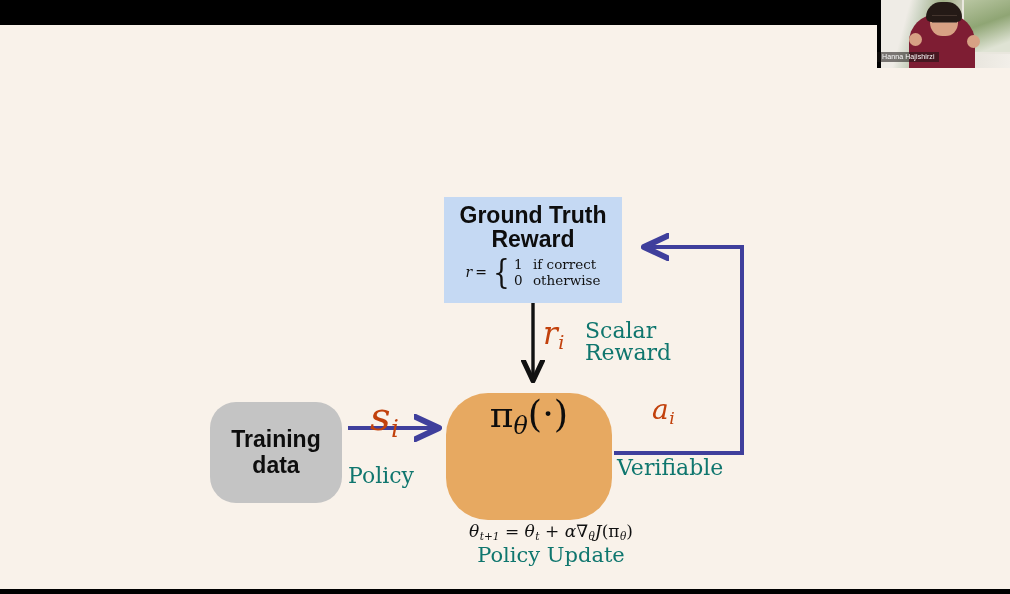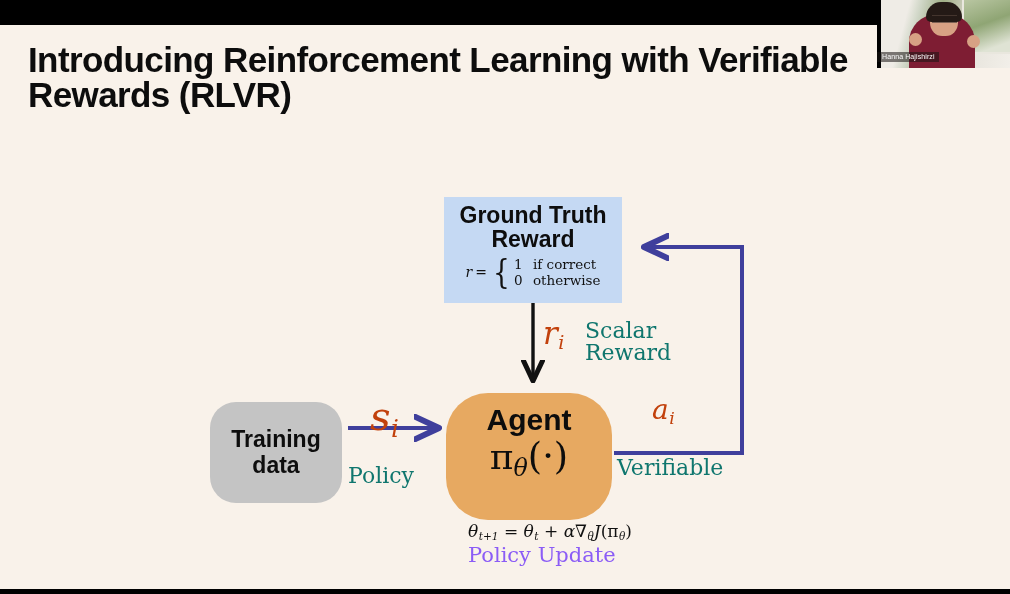--- a/index.html
+++ b/index.html
@@ -191,37 +191,37 @@
   #lbl-si   { left: 370px; top: 368px; font-size: 40px; }
   #lbl-prompts { left: 348px; top: 440px; }
   #lbl-ai   { left: 652px; top: 368px; font-size: 28px; }
   #lbl-completions { left: 617px; top: 432px; }
   #lbl-ri   { left: 543px; top: 290px; font-size: 31px; }
   #lbl-scalar { left: 585px; top: 295px; }
 
   
   #policy-update {
     position: absolute;
-    left: 468px;
+    left: 436px;
     top: 496px;
     width: 230px;
-    text-align: left;
+    text-align: center;
   }
   #pu-formula {
     font-family: "DejaVu Serif", "Liberation Serif", serif;
     font-size: 17px;
     color: #111;
     white-space: nowrap;
   }
   #pu-formula i { font-style: italic; }
   #pu-caption {
     margin-top: 1px;
     font-family: "DejaVu Serif", "Liberation Serif", serif;
     font-size: 21px;
-    color: #8b5cf6;
+    color: #0f766e;
   }
 
   
   #webcam {
     position: absolute;
     left: 877px;
     top: 0px;
     width: 133px;
     height: 68px;
     overflow: hidden;
@@ -309,21 +309,20 @@
 </style>
 </head>
 <body>
 
 <div id="stage">
 
   <div id="top-bar"></div>
 
   <div id="slide">
 
-    <div id="title">Introducing Reinforcement Learning with Verifiable Rewards (RLVR)</div>
 
     <svg class="svg-layer" viewBox="0 0 1010 564" width="1010" height="564">
       <defs>
         <marker id="arrow-indigo" viewBox="0 0 10 10" refX="8.6" refY="5" markerWidth="7" markerHeight="7" orient="auto-start-reverse">
           <path d="M 0.5 1 L 9 5 L 0.5 9" fill="none" stroke="#3f3f9c" stroke-width="2.1" stroke-linecap="round" stroke-linejoin="round"></path>
         </marker>
         <marker id="arrow-black" viewBox="0 0 10 10" refX="8.6" refY="5" markerWidth="7" markerHeight="7" orient="auto-start-reverse">
           <path d="M 0.5 1 L 9 5 L 0.5 9" fill="none" stroke="#111" stroke-width="2.1" stroke-linecap="round" stroke-linejoin="round"></path>
         </marker>
       </defs>
@@ -349,21 +348,20 @@
             <span class="val">1</span><span class="cond">if correct</span>
           </div>
           <div>
             <span class="val">0</span><span class="cond">otherwise</span>
           </div>
         </span>
       </div>
     </div>
 
     <div id="agent-box">
-      <div id="agent-label">Agent</div>
       <div id="agent-policy">
         <span class="pi">π</span><span class="th">θ</span><span class="paren">(·)</span>
       </div>
     </div>
 
     <div id="train-box">
       <div id="train-label">Training
 data</div>
     </div>
 

